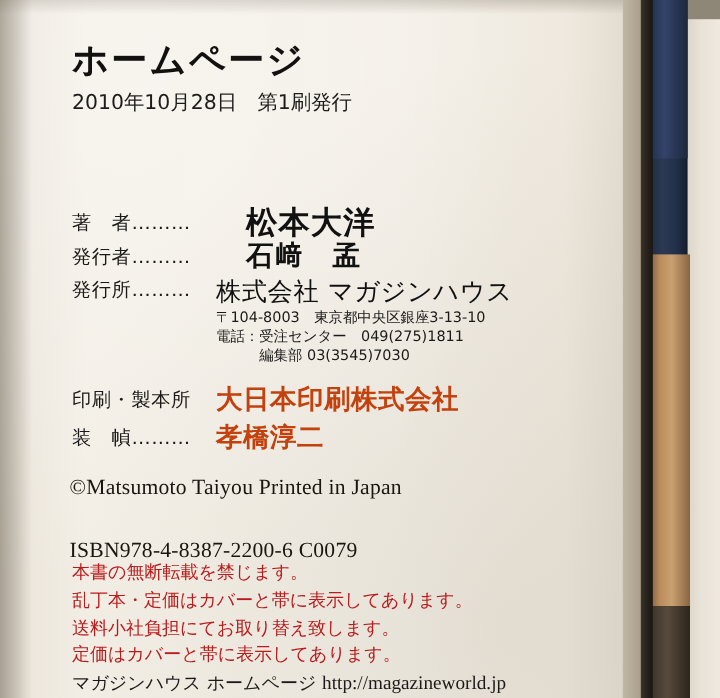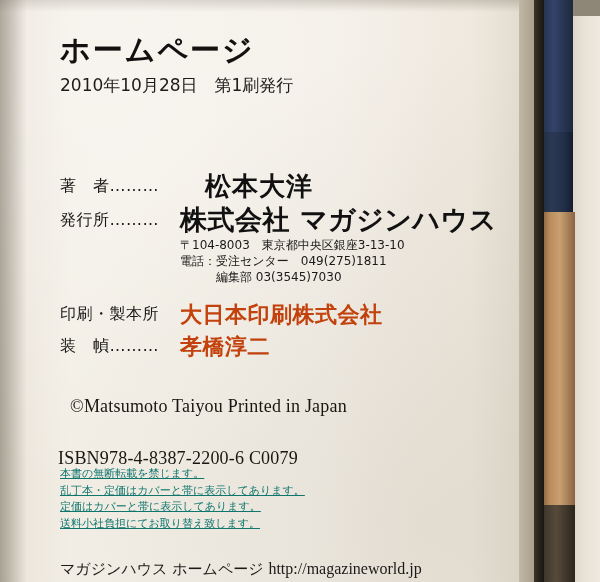--- a/index.html
+++ b/index.html
@@ -178,52 +178,51 @@
   .value-big.sm {
     font-size: 23px;
   }
   .value-mid {
     font-size: 22px;
     font-weight: bold;
     color: #c2410c;
     letter-spacing: 0.5px;
   }
   .value-pub {
-    font-size: 27px;
-    font-weight: bold;
+    font-size: 21px;
+    font-weight: normal;
     color: #111;
     letter-spacing: 0.5px;
   }
   .addr {
     font-size: 12px;
     color: #1b1a18;
     line-height: 1.32;
     margin-left: 120px;
   }
   .row-tight { margin-bottom: 0px; }
   .gap-a { height: 14px; }
 
   .latin {
     position: absolute;
     left: 58px;
     font-family: "Liberation Serif", serif;
     font-size: 18px;
     color: #17160f;
   }
-  .copyright { top: 396px; letter-spacing: 0.2px; margin-left: 12px; }
+  .copyright { top: 396px; letter-spacing: 0.2px; }
   .isbn { top: 448px; letter-spacing: 0.2px; }
 
   .notes {
     position: absolute;
     left: 60px;
     top: 466px;
-    font-size: 11px;
+    font-size: 15px;
     line-height: 1.52;
-    color: #0f766e;
-    text-decoration: underline;
+    color: #b91c1c;
   }
   .footer {
     position: absolute;
     left: 60px;
     top: 560px;
     font-size: 15px;
     color: #1b1a18;
   }
   .footer .url {
     font-family: "Liberation Serif", serif;
@@ -255,20 +254,24 @@
     <div class="title jp">ホームページ</div>
     <div class="subtitle jp">2010年10月28日　第1刷発行</div>
 
     <div class="credits">
 
       <div class="row">
         <div class="label jp">著　者………</div>
         <div class="value-big jp">松本大洋</div>
       </div>
 
+      <div class="row">
+        <div class="label jp">発行者………</div>
+        <div class="value-big sm jp">石﨑　孟</div>
+      </div>
 
       <div class="row row-tight">
         <div class="label jp">発行所………</div>
         <div class="value-pub jp">株式会社 マガジンハウス</div>
       </div>
 
       <div class="addr jp">〒104-8003　東京都中央区銀座3-13-10</div>
       <div class="addr jp">電話：受注センター　049(275)1811</div>
       <div class="addr jp">　　　編集部 03(3545)7030</div>
 
@@ -285,22 +288,22 @@
       </div>
 
     </div>
 
     <div class="latin copyright">©Matsumoto Taiyou Printed in Japan</div>
     <div class="latin isbn">ISBN978-4-8387-2200-6 C0079</div>
 
     <div class="notes jp">
       <div>本書の無断転載を禁じます。</div>
       <div>乱丁本・定価はカバーと帯に表示してあります。</div>
+      <div>送料小社負担にてお取り替え致します。</div>
       <div>定価はカバーと帯に表示してあります。</div>
-      <div>送料小社負担にてお取り替え致します。</div>
     </div>
 
     <div class="footer jp">
       <span>マガジンハウス ホームページ</span>
       <span class="url">http://magazineworld.jp</span>
     </div>
 
   </div>
 </div>
 

